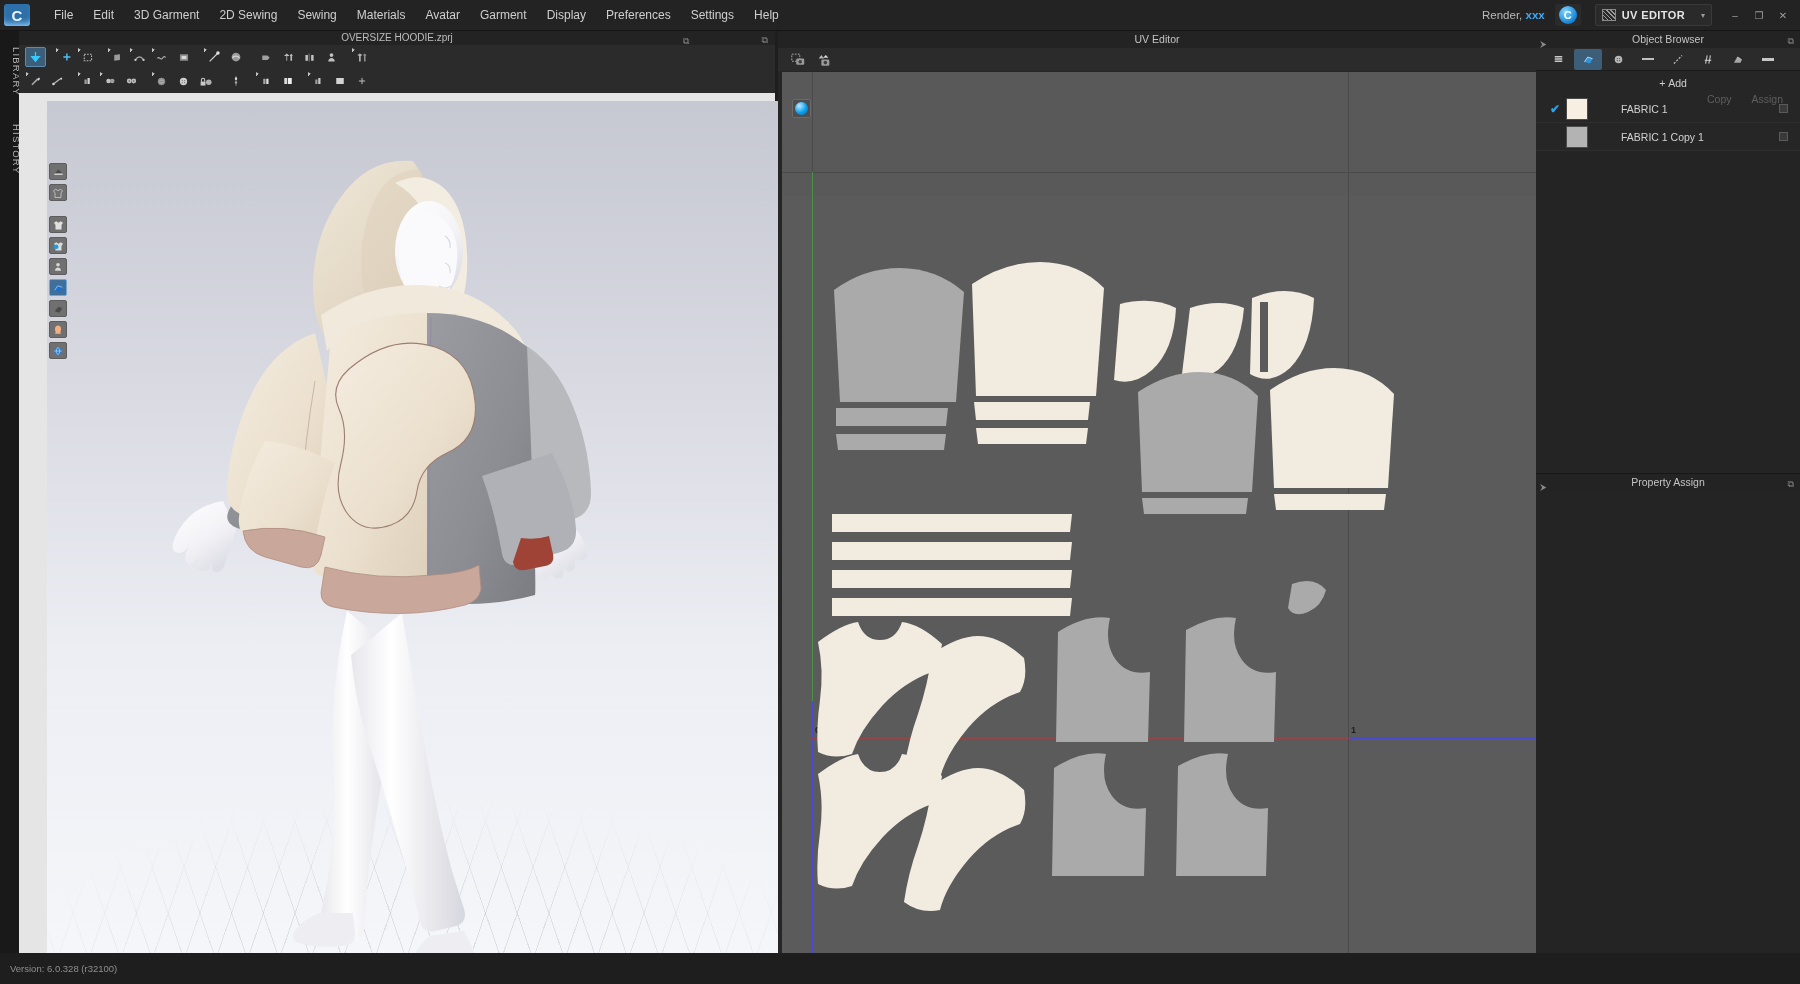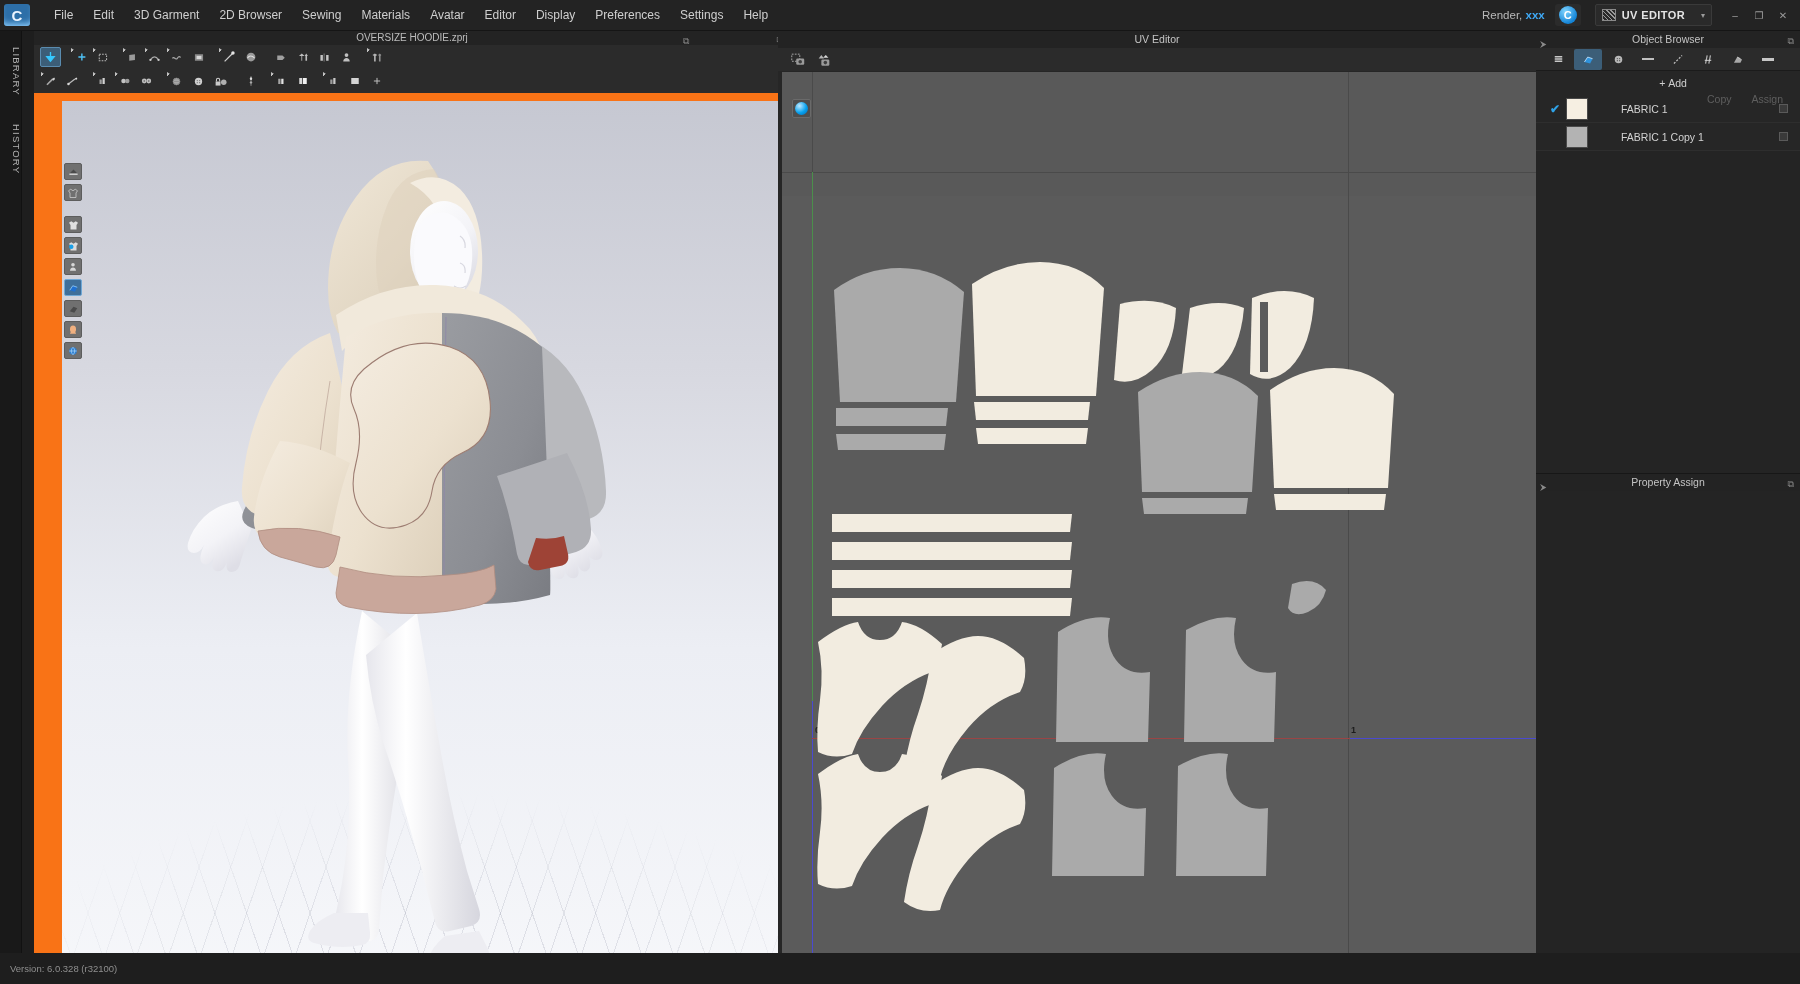--- a/index.html
+++ b/index.html
@@ -66,22 +66,22 @@
     writing-mode:vertical-rl; text-orientation:mixed;
     font-size:9.5px;letter-spacing:1.2px;color:#b5b5b5;
     padding:10px 0 10px 0; width:22px; text-align:center;
     display:flex;justify-content:center;
   }
   .vtab.library{margin-top:6px;height:68px;}
   .vtab.history{margin-top:10px;height:68px;}
 
   
   .panel3d{
-    position:absolute;left:34px;top:31px;width:756px;height:922px;
-    background:#f97316;
+    position:absolute;left:19px;top:31px;width:756px;height:922px;
+    background:#e5e5e5;
   }
   .p3d-title{
     height:14px;line-height:14px;text-align:center;font-size:10px;color:#bdbdbd;
     background:#232323;position:relative;
   }
   .p3d-expand{position:absolute;right:7px;top:2px;font-size:9px;color:#8a8a8a;}
   .toolrow{height:24px;display:flex;align-items:center;padding-left:6px;gap:1px;background:#2b2b2b;}
   .toolrow.second{background:#2b2b2b;}
   .tool{
     width:21px;height:20px;border-radius:2px;
@@ -189,25 +189,25 @@
 </style>
 </head>
 <body>
 
 <div class="menubar">
   <div class="app-logo">C</div>
   <div class="menu-items">
     <div class="menu-item">File</div>
     <div class="menu-item">Edit</div>
     <div class="menu-item">3D Garment</div>
-    <div class="menu-item">2D Browser</div>
+    <div class="menu-item">2D Sewing</div>
     <div class="menu-item">Sewing</div>
     <div class="menu-item">Materials</div>
     <div class="menu-item">Avatar</div>
-    <div class="menu-item">Editor</div>
+    <div class="menu-item">Garment</div>
     <div class="menu-item">Display</div>
     <div class="menu-item">Preferences</div>
     <div class="menu-item">Settings</div>
     <div class="menu-item">Help</div>
   </div>
   <div class="topright">
     <div class="hello"><span>Render, </span><b>xxx</b></div>
     <div class="cloud-btn">
       <div class="cloud-circle">C</div>
     </div>

